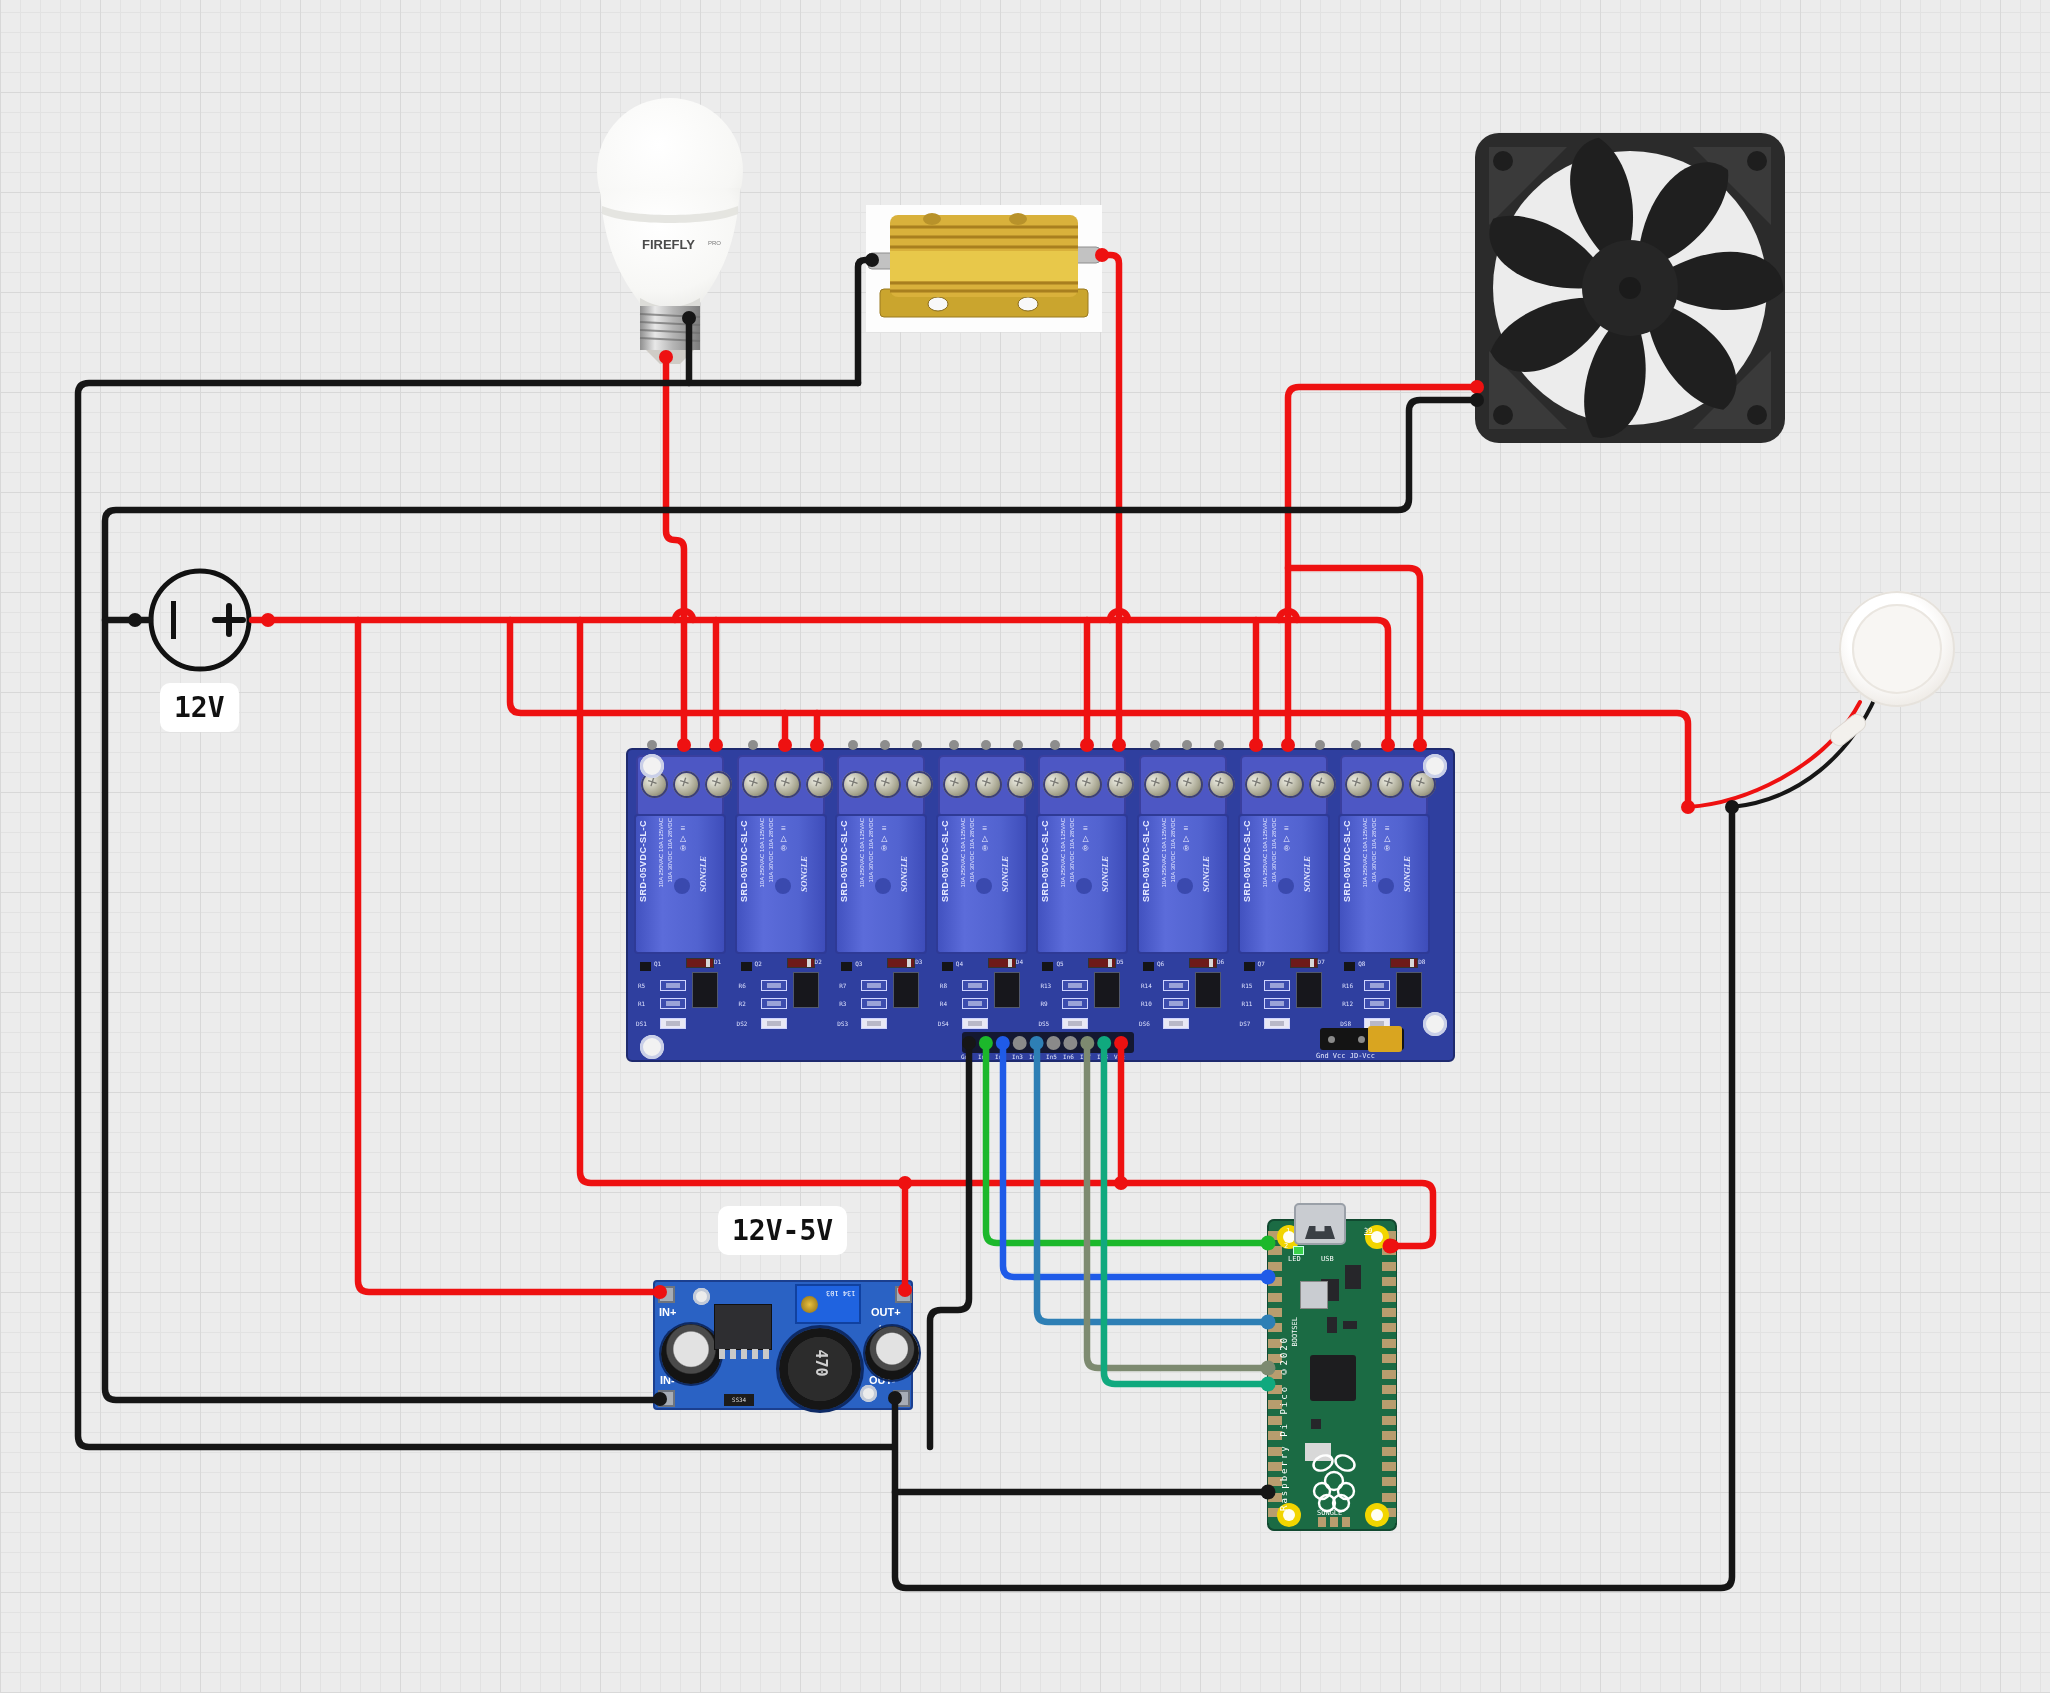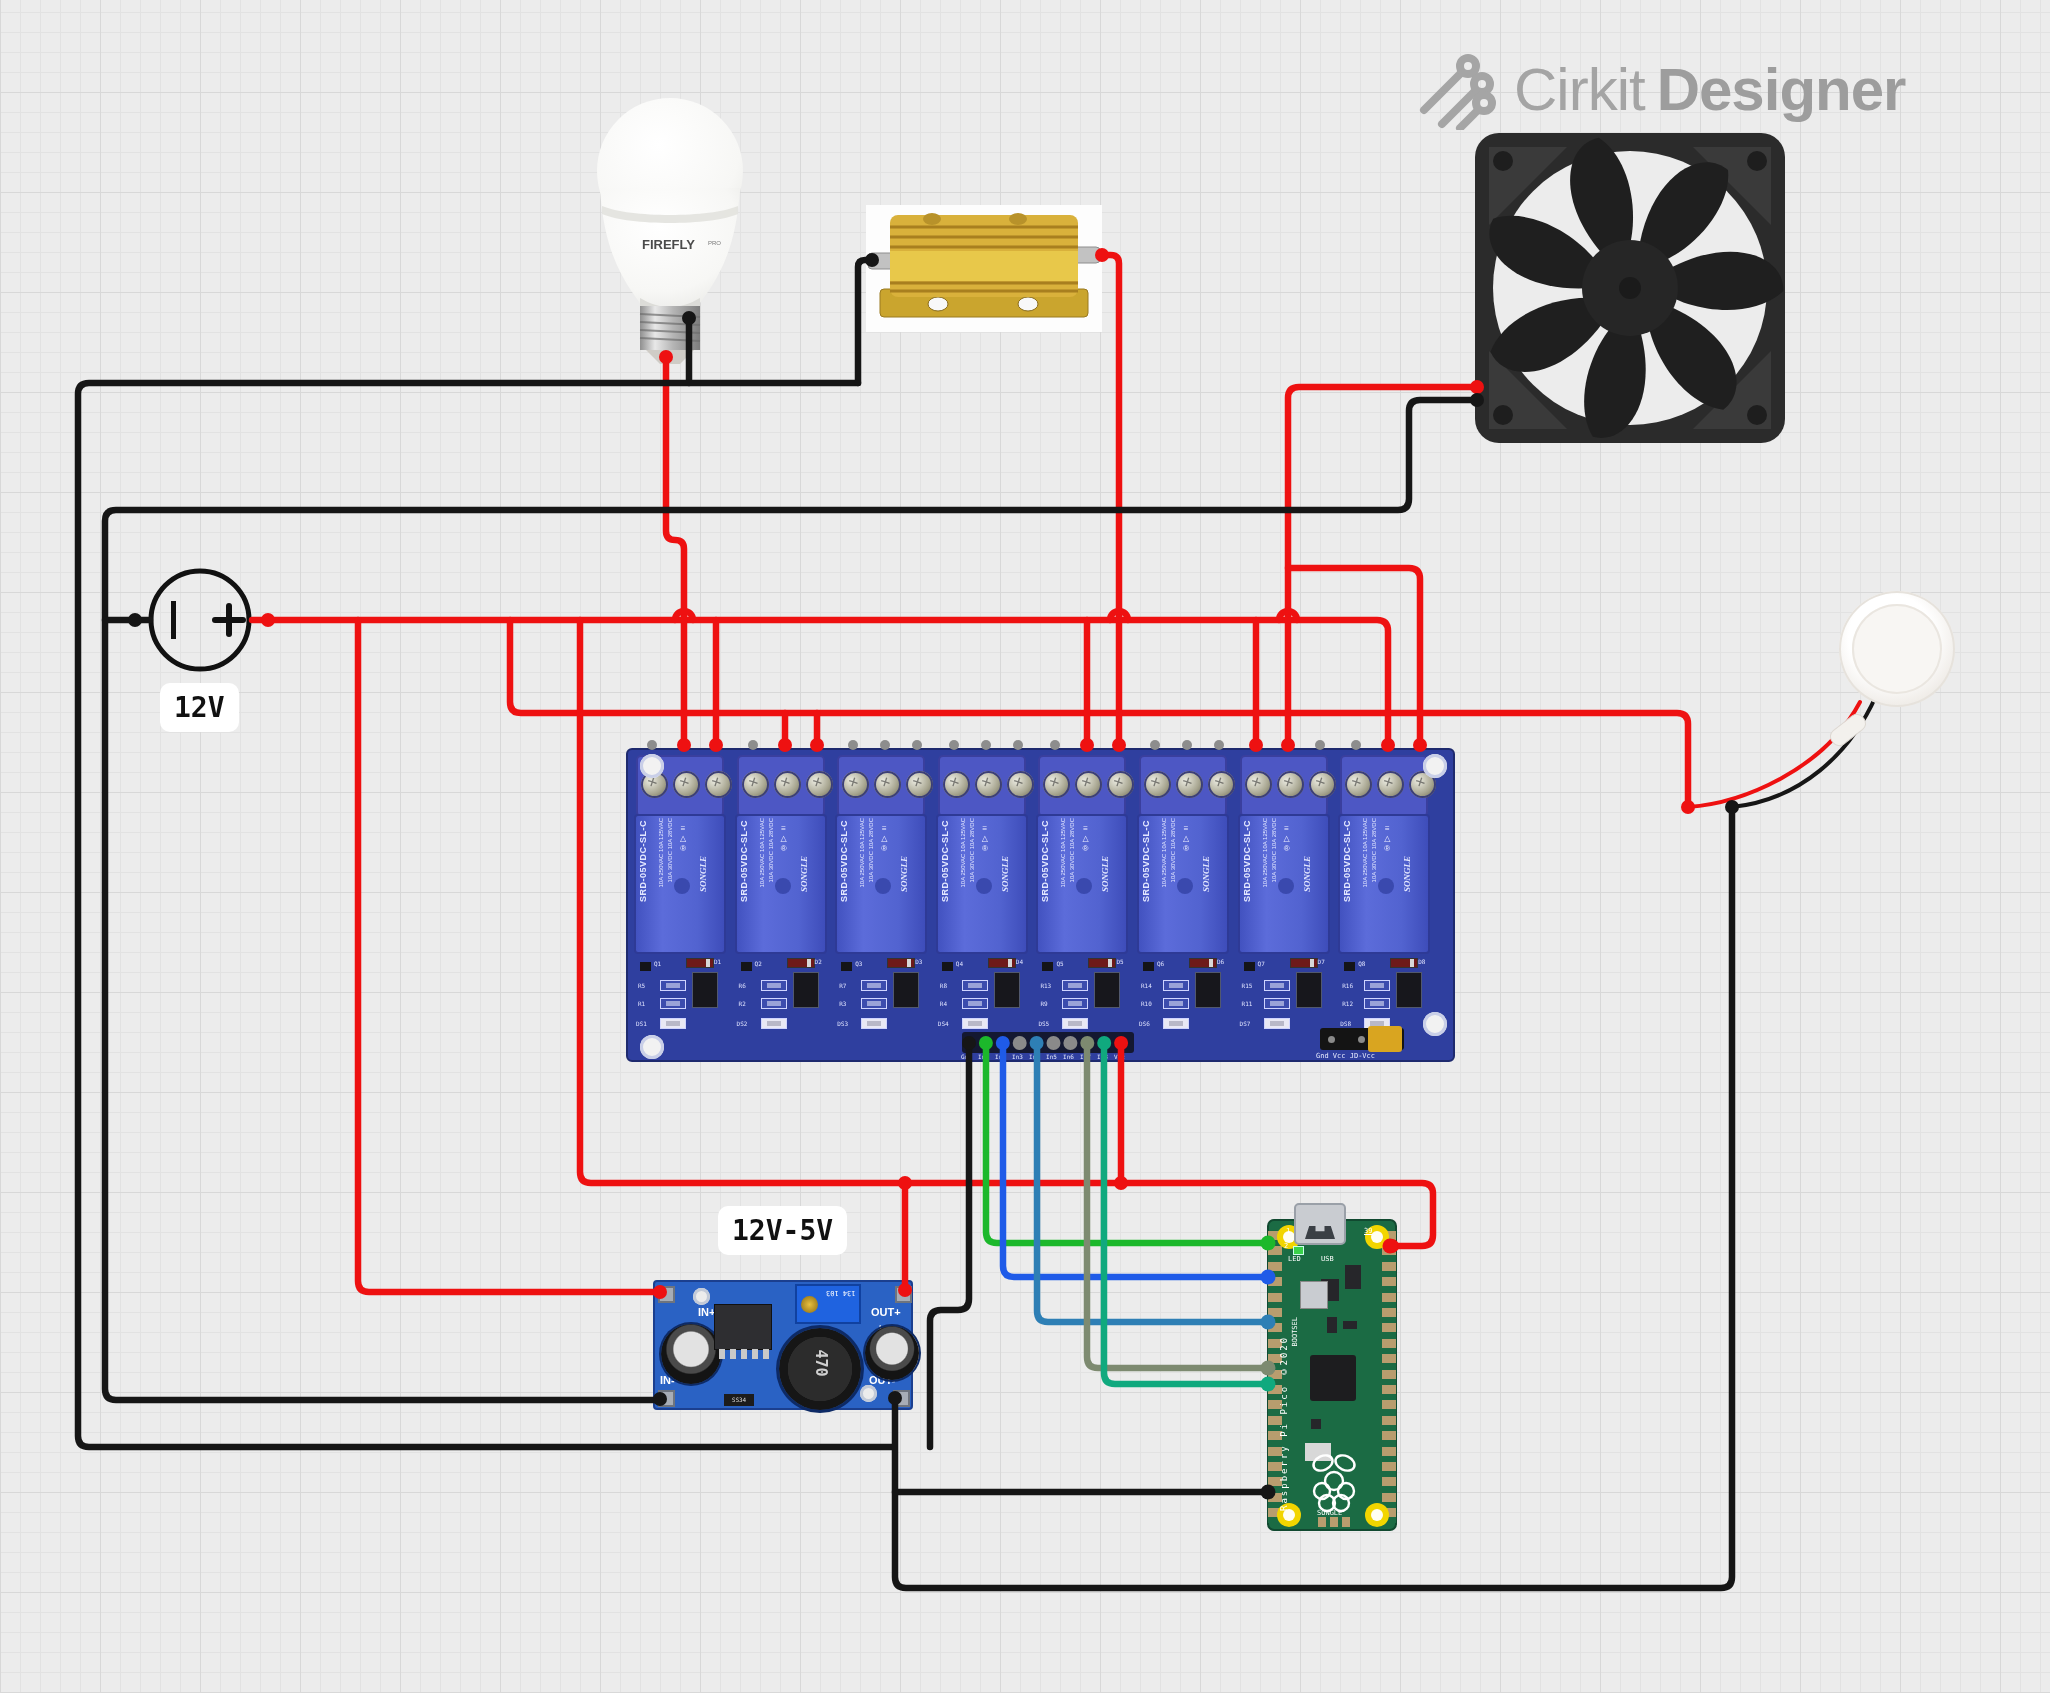--- a/index.html
+++ b/index.html
@@ -102,34 +102,20 @@
   #pir-dome::after{content:"";position:absolute;left:13px;top:13px;width:90px;height:90px;border-radius:50%;
     background:#f8f6f3;box-shadow:inset 0 0 0 2px #eae6e0;}
   #pir-sleeve{position:absolute;left:1828px;top:721px;width:38px;height:16px;background:#f3f1ed;border:1px solid #ddd8d2;
     border-radius:8px;transform:rotate(-38deg);z-index:31;}
 </style>
 </head>
 <body>
 
 <div id="canvas">
 
-  <div id="logo">
-    <svg width="84" height="82" viewBox="0 0 84 82">
-      <g stroke="#a5a5a5" stroke-width="8" fill="none" stroke-linecap="round">
-        <path d="M 6,62 L 42,26"></path>
-          <circle cx="50" cy="18" r="8"></circle>
-        <path d="M 24,76 L 56,44"></path>
-          <circle cx="64" cy="36" r="8"></circle>
-        <path d="M 42,80 L 60,62"></path>
-          <circle cx="66" cy="55" r="8"></circle>
-      </g>
-    </svg>
-    <span class="w1">Cirkit</span>
-    <span class="w2">Designer</span>
-  </div>
 
   <div id="fan">
     <svg width="310" height="310" viewBox="0 0 310 310">
       <rect x="0" y="0" width="310" height="310" rx="24" fill="#2b2b2b"></rect>
       <circle cx="155" cy="155" r="137" fill="#ececec"></circle>
       <g fill="#3a3a3a">
         <path d="M14,14 L92,14 L14,92 Z"></path>
           <path d="M296,14 L218,14 L296,92 Z"></path>
         <path d="M14,296 L92,296 L14,218 Z"></path>
           <path d="M296,296 L218,296 L296,218 Z"></path>
@@ -539,21 +525,21 @@
       <span class="cap"></span>
     </div>
     <div id="jumper-label">Gnd Vcc JD-Vcc</div>
   </div>
 
   <div id="buck">
     <span class="pad" style="left:3px;top:4px;"></span>
     <span class="pad" style="left:3px;top:108px;"></span>
     <span class="pad" style="left:240px;top:4px;"></span>
     <span class="pad" style="left:238px;top:108px;"></span>
-    <span class="ptxt" style="left:4px;top:24px;margin-left:39px;">IN+</span>
+    <span class="ptxt" style="left:4px;top:24px;">IN+</span>
     <span class="ptxt" style="left:5px;top:92px;">IN-</span>
     <span class="ptxt" style="left:216px;top:24px;">OUT+</span>
     <span class="ptxt" style="left:214px;top:92px;">OUT-</span>
     <span class="ptxt" style="left:222px;top:40px;">+</span>
     <span class="ecap" style="left:6px;top:42px;width:60px;height:60px;"></span>
     <span class="ecap" style="left:210px;top:44px;width:54px;height:54px;"></span>
     <div id="chip"></div>
     <div id="trimmer">
       <span class="gold"></span>
       <span class="tt">134 103</span>

